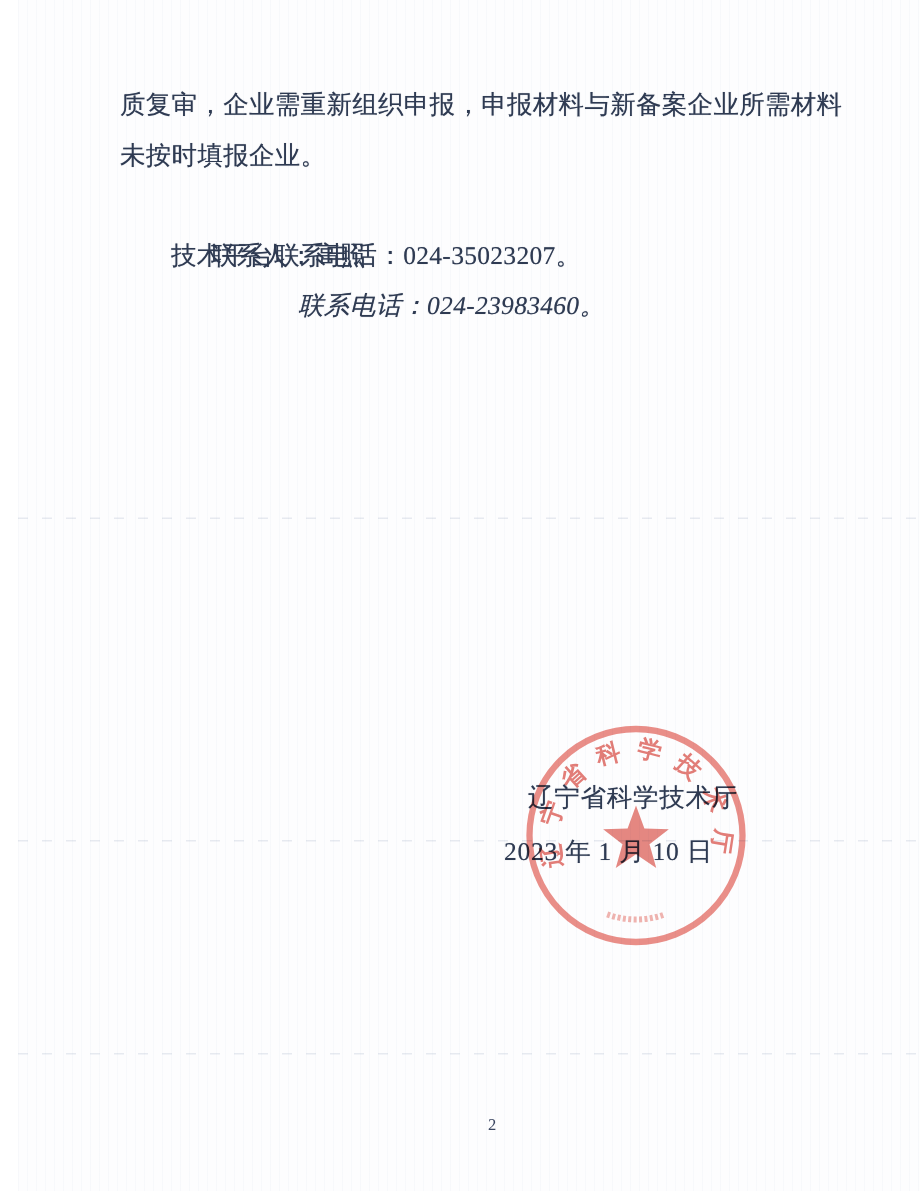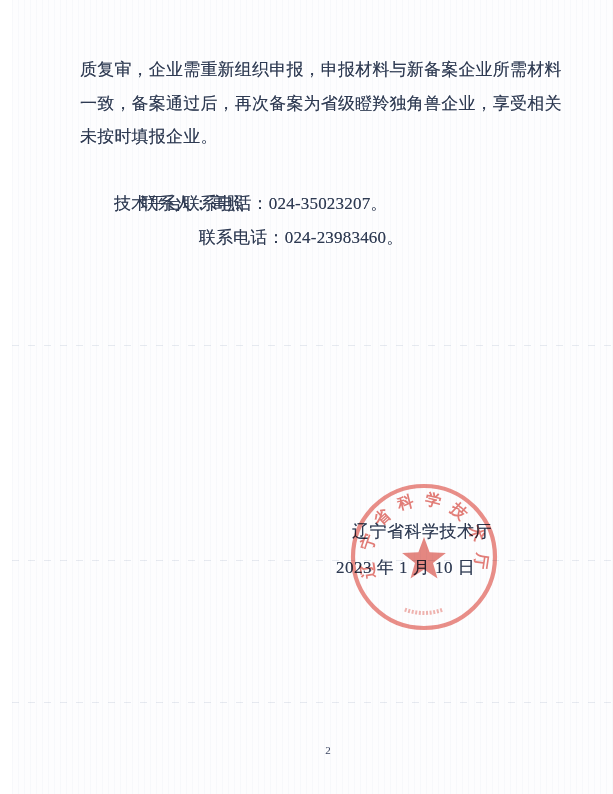--- a/index.html
+++ b/index.html
@@ -24,21 +24,21 @@
   }
   .line {
     height: 33.5px; line-height: 33.5px;
     font-size: 17px;
     letter-spacing: 0.2px;
     white-space: pre;
     color: #2e3a52;
     text-shadow: 0 0 0.5px rgba(46,58,82,0.55);
   }
   .contact { padding-left: 34px; }
-  .contact .phone { margin-left: 58px; }
+  .contact .phone { margin-left: 58px; font-style: italic; }
   .sig-org, .sig-date {
     position: absolute;
     font-size: 17px;
     line-height: 22px;
     letter-spacing: 0.5px;
     color: #2e3a52;
     text-shadow: 0 0 0.5px rgba(46,58,82,0.55);
     white-space: pre;
   }
   .sig-org  { left: 340px; top: 521px; }
@@ -79,21 +79,20 @@
 
   <div class="scanline" style="top:345px"></div>
   <div class="scanline" style="top:560px"></div>
   <div class="scanline" style="top:702px"></div>
 
   <div class="text-block">
     <div>
 
         <div class="line">质复审，企业需重新组织申报，申报材料与新备案企业所需材料</div>
 
-        <div class="line">一致，备案通过后，再次备案为省级瞪羚独角兽企业，享受相关</div>
 
 
 
 
 
 
 
         <div class="line">未按时填报企业。</div>
       </div>
 

